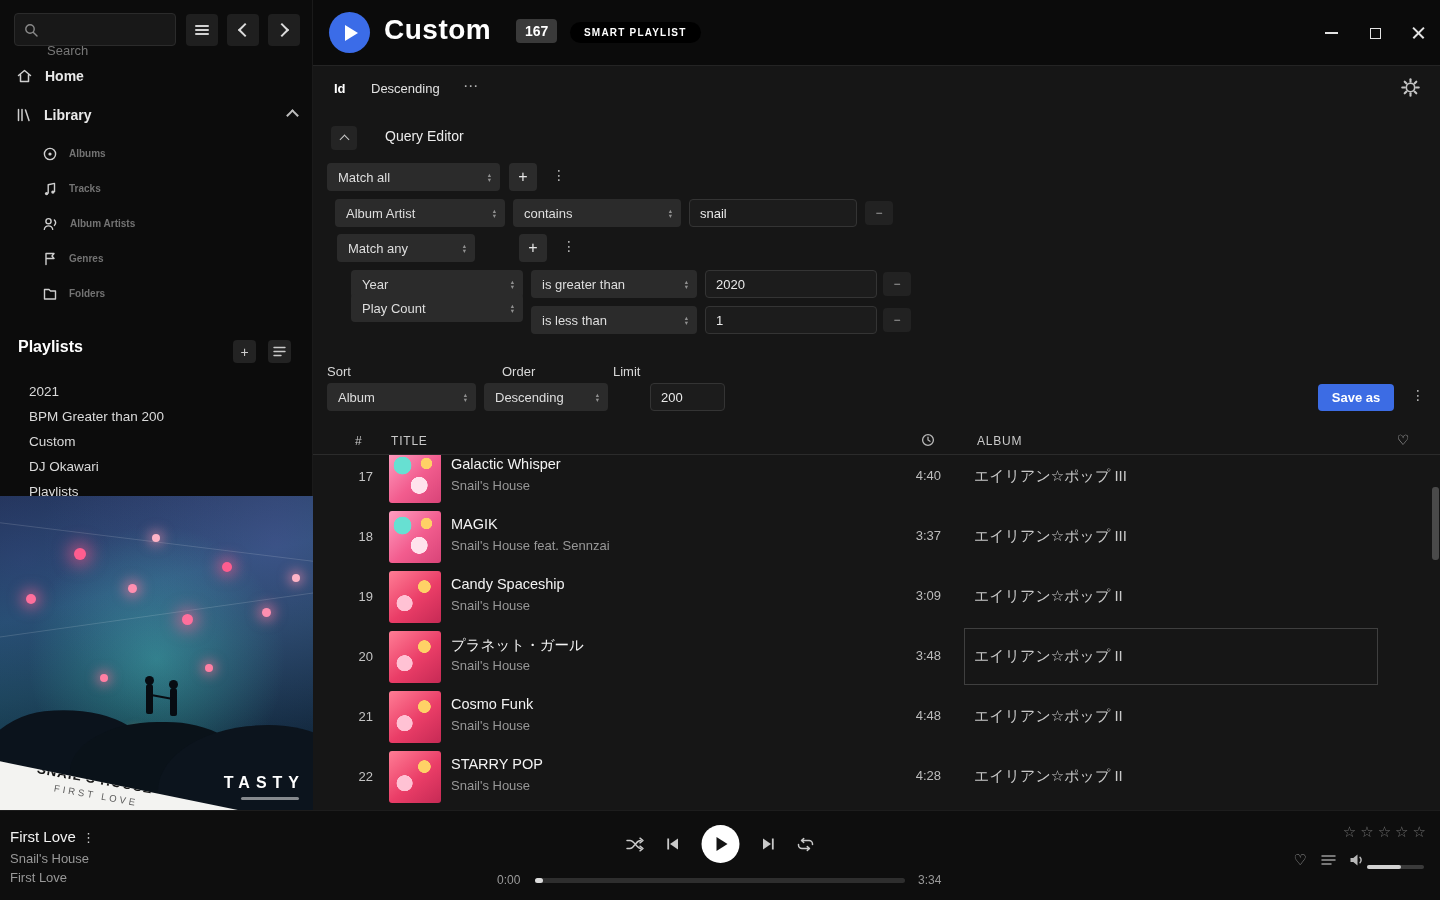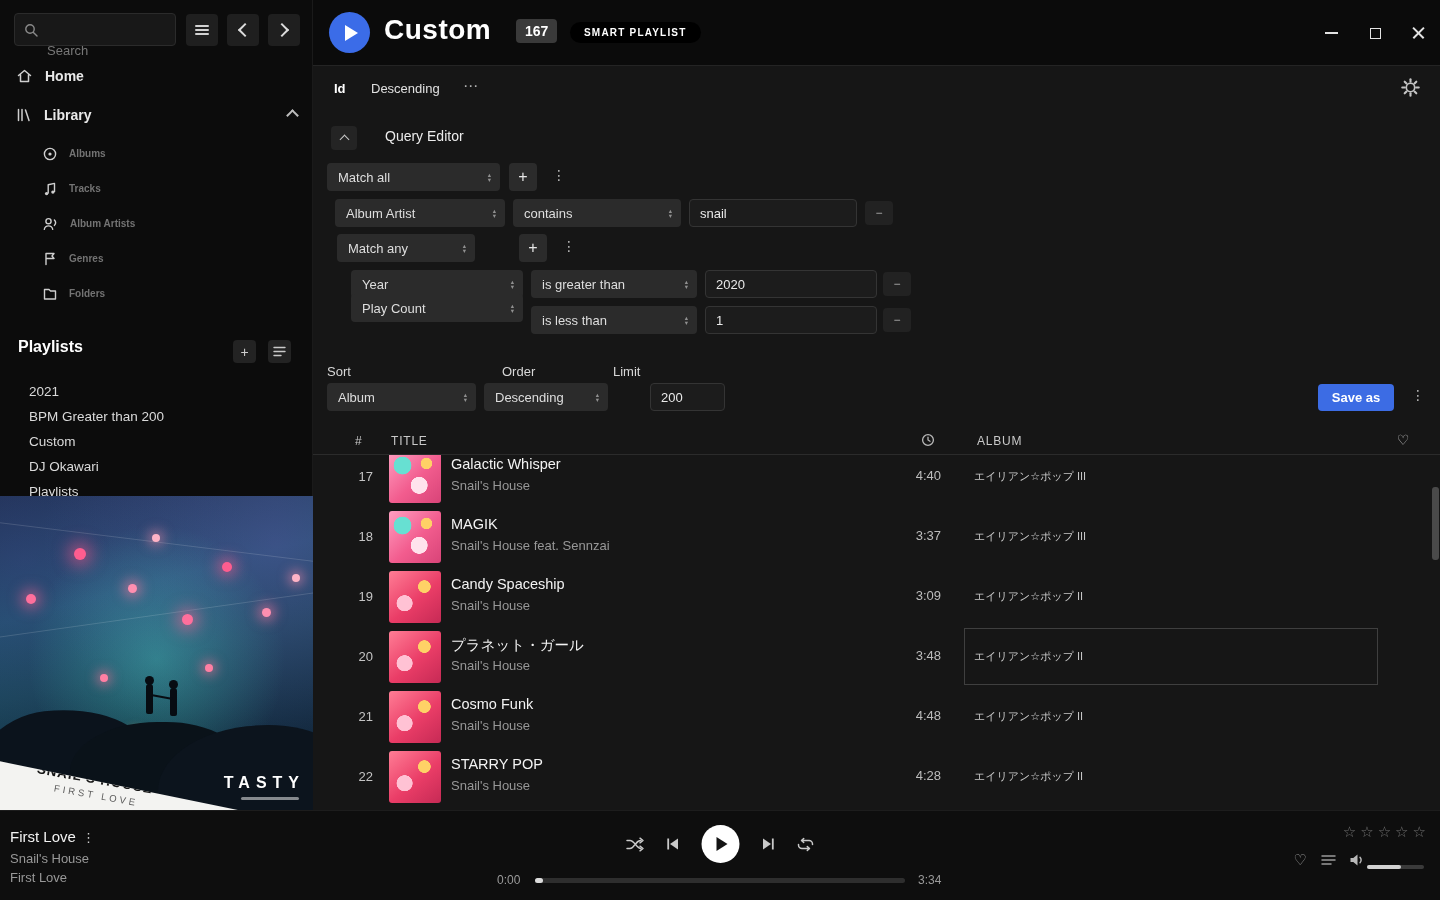--- a/index.html
+++ b/index.html
@@ -96,21 +96,21 @@
      linear-gradient(135deg,#ff9ec0 0%,#f25c8e 55%,#d84478 100%);}
   .art-alien2{background:
      radial-gradient(circle at 68% 30%,#ffd166 0 12%,rgba(0,0,0,0) 13%),
      radial-gradient(circle at 30% 62%,#ffc2d4 0 16%,rgba(0,0,0,0) 17%),
      linear-gradient(140deg,#ff7d95 0%,#ea3d67 55%,#c62a55 100%);}
   .r-title{position:absolute;left:138px;top:9px;font-size:14.5px;color:#f3f3f3;font-weight:500;}
   .r-artist{position:absolute;left:138px;top:31px;font-size:13px;color:#979797;}
   .r-time{position:absolute;left:556px;top:21px;width:72px;text-align:right;font-size:13px;color:#bdbdbd;}
   .r-albumbox{position:absolute;left:651px;top:1px;width:414px;height:57px;display:flex;align-items:center;padding-left:9px;box-sizing:border-box;border:1px solid transparent;}
   .r-albumbox.flag-on{border-color:#3f3f3f;}
-  .r-album{font-size:11px;color:#c9c9c9;}
+  .r-album{font-size:15px;color:#c9c9c9;}
   .scroll-thumb{position:absolute;right:1px;top:421px;width:7px;height:73px;background:#4a4a4a;border-radius:3px;cursor:pointer;}
   
   #player{position:absolute;left:0;top:810px;width:1440px;height:90px;background:#0e0e0e;border-top:1px solid #1d1d1d;box-sizing:border-box;}
   .p-title{position:absolute;left:10px;top:17px;font-size:15px;color:#f2f2f2;}
   .p-kebab{position:absolute;left:82px;top:19px;color:#c9c9c9;font-size:13px;cursor:pointer;width:12px;text-align:center;}
   .p-artist{position:absolute;left:10px;top:40px;font-size:13px;color:#989898;}
   .p-album{position:absolute;left:10px;top:59px;font-size:13px;color:#989898;}
   .transport{position:absolute;left:50%;top:14px;transform:translateX(-50%);display:flex;align-items:center;gap:21px;}
   .t-icon{display:flex;cursor:pointer;}
   .play-circle{width:38px;height:38px;border-radius:50%;background:#fff;display:flex;align-items:center;justify-content:center;cursor:pointer;}

